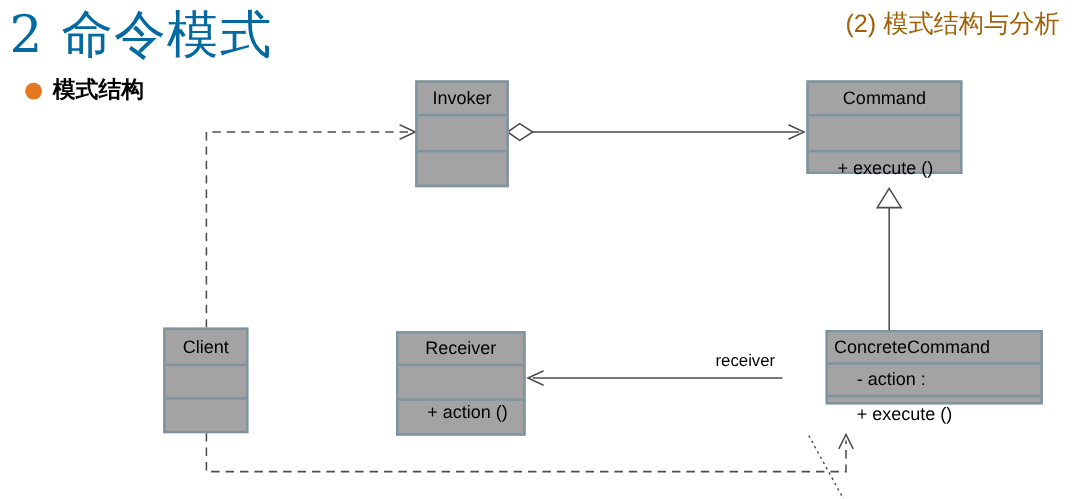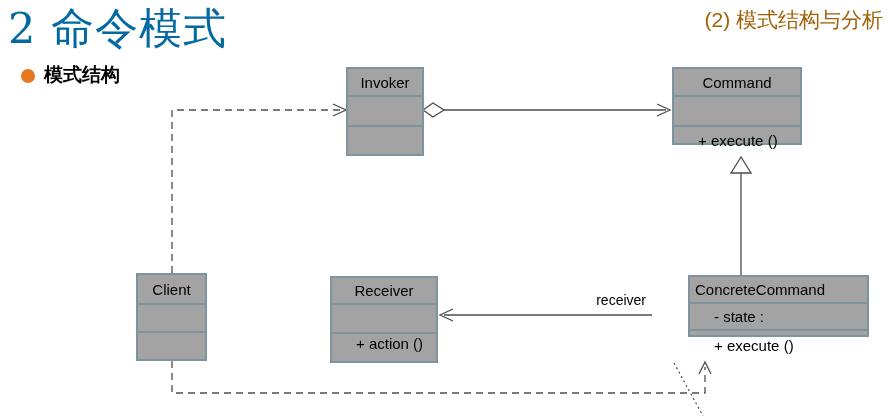--- a/index.html
+++ b/index.html
@@ -79,19 +79,19 @@
   </div>
 
   <div class="uml-class" id="box-receiver">
     <div class="uml-name">Receiver</div>
     <div class="uml-attr"></div>
     <div class="uml-meth">+ action ()</div>
   </div>
 
   <div class="uml-class" id="box-concrete">
     <div class="uml-name">ConcreteCommand</div>
-    <div class="uml-attr">- state :</div>
+    <div class="uml-attr">- action :</div>
     <div class="uml-meth">+ execute ()</div>
   </div>
 
   <div class="edge-label">receiver</div>
 
 </div>
 
 </body></html>

